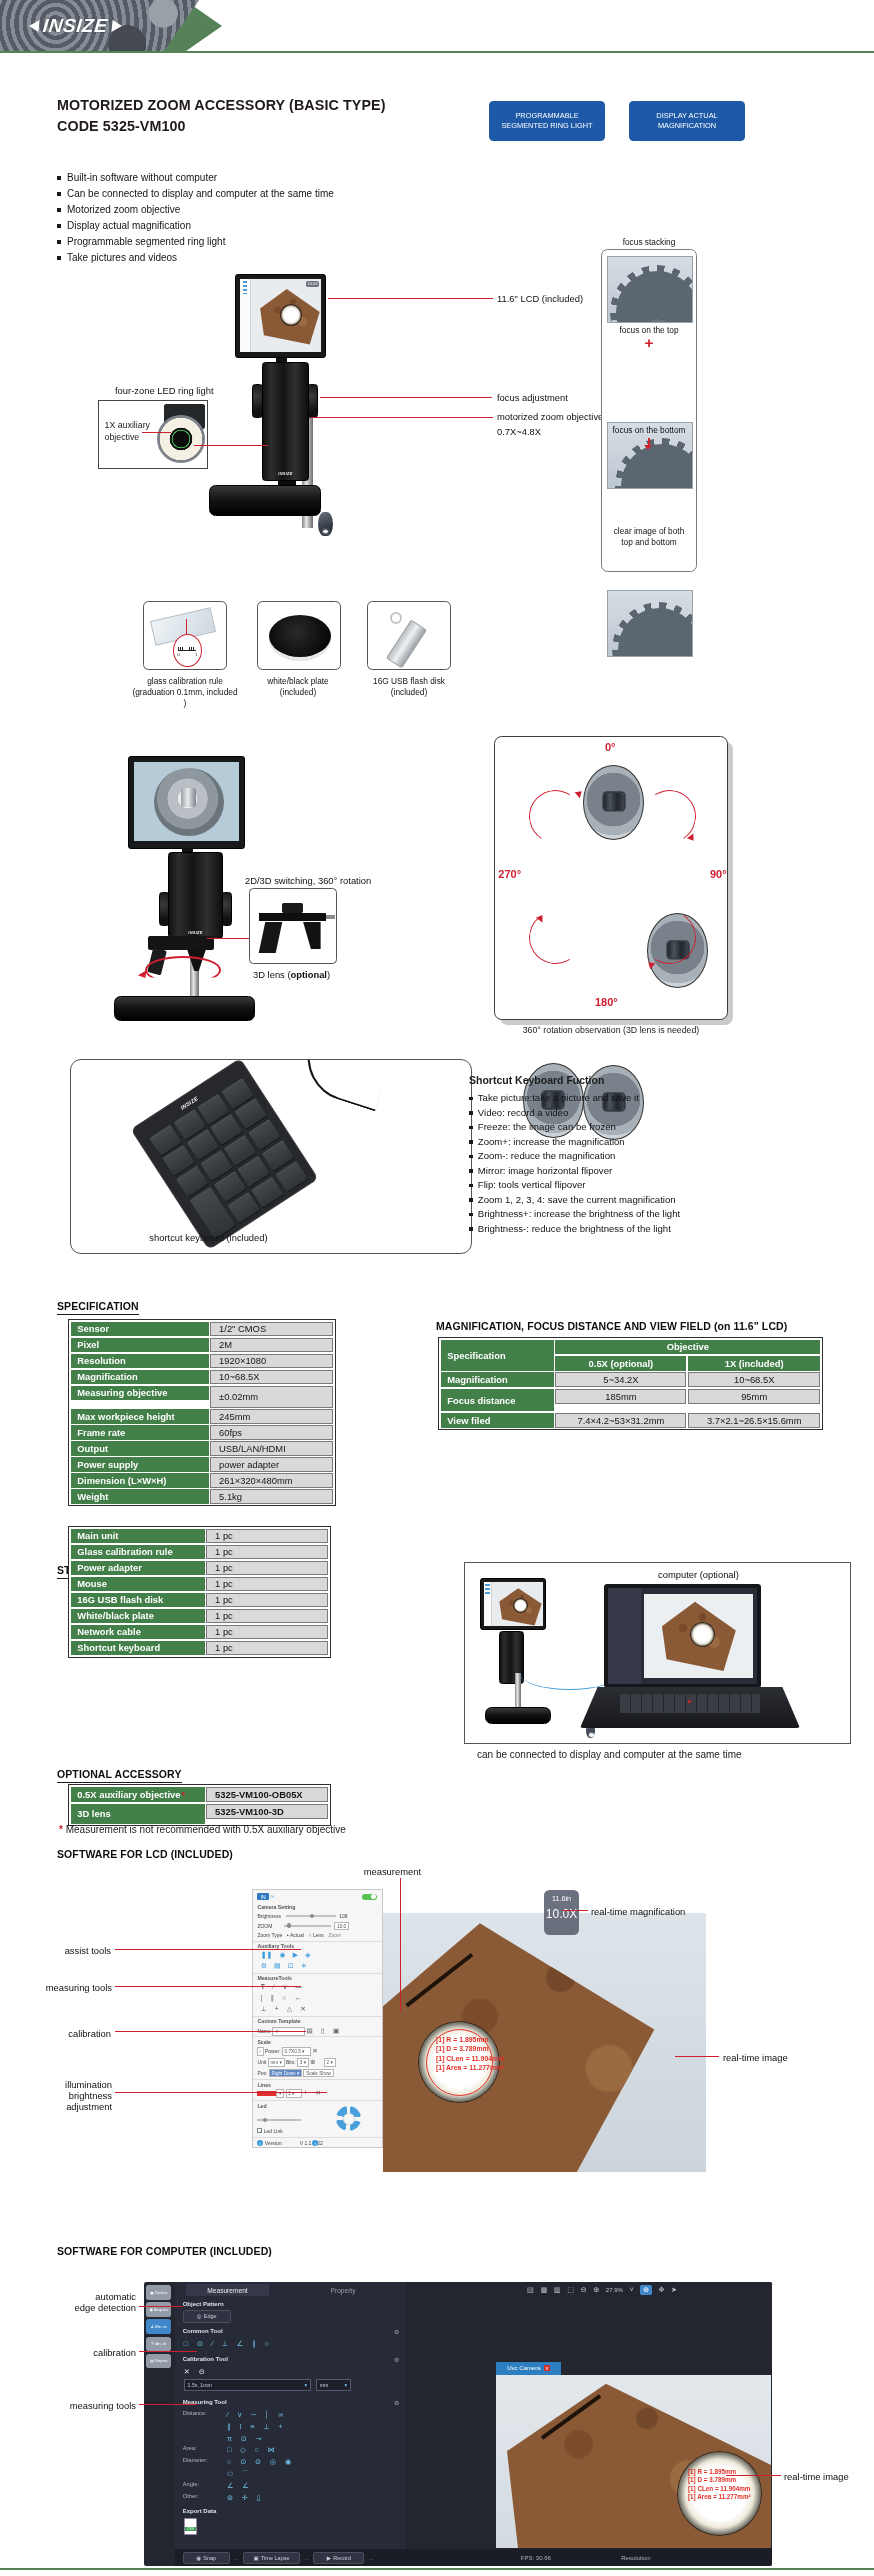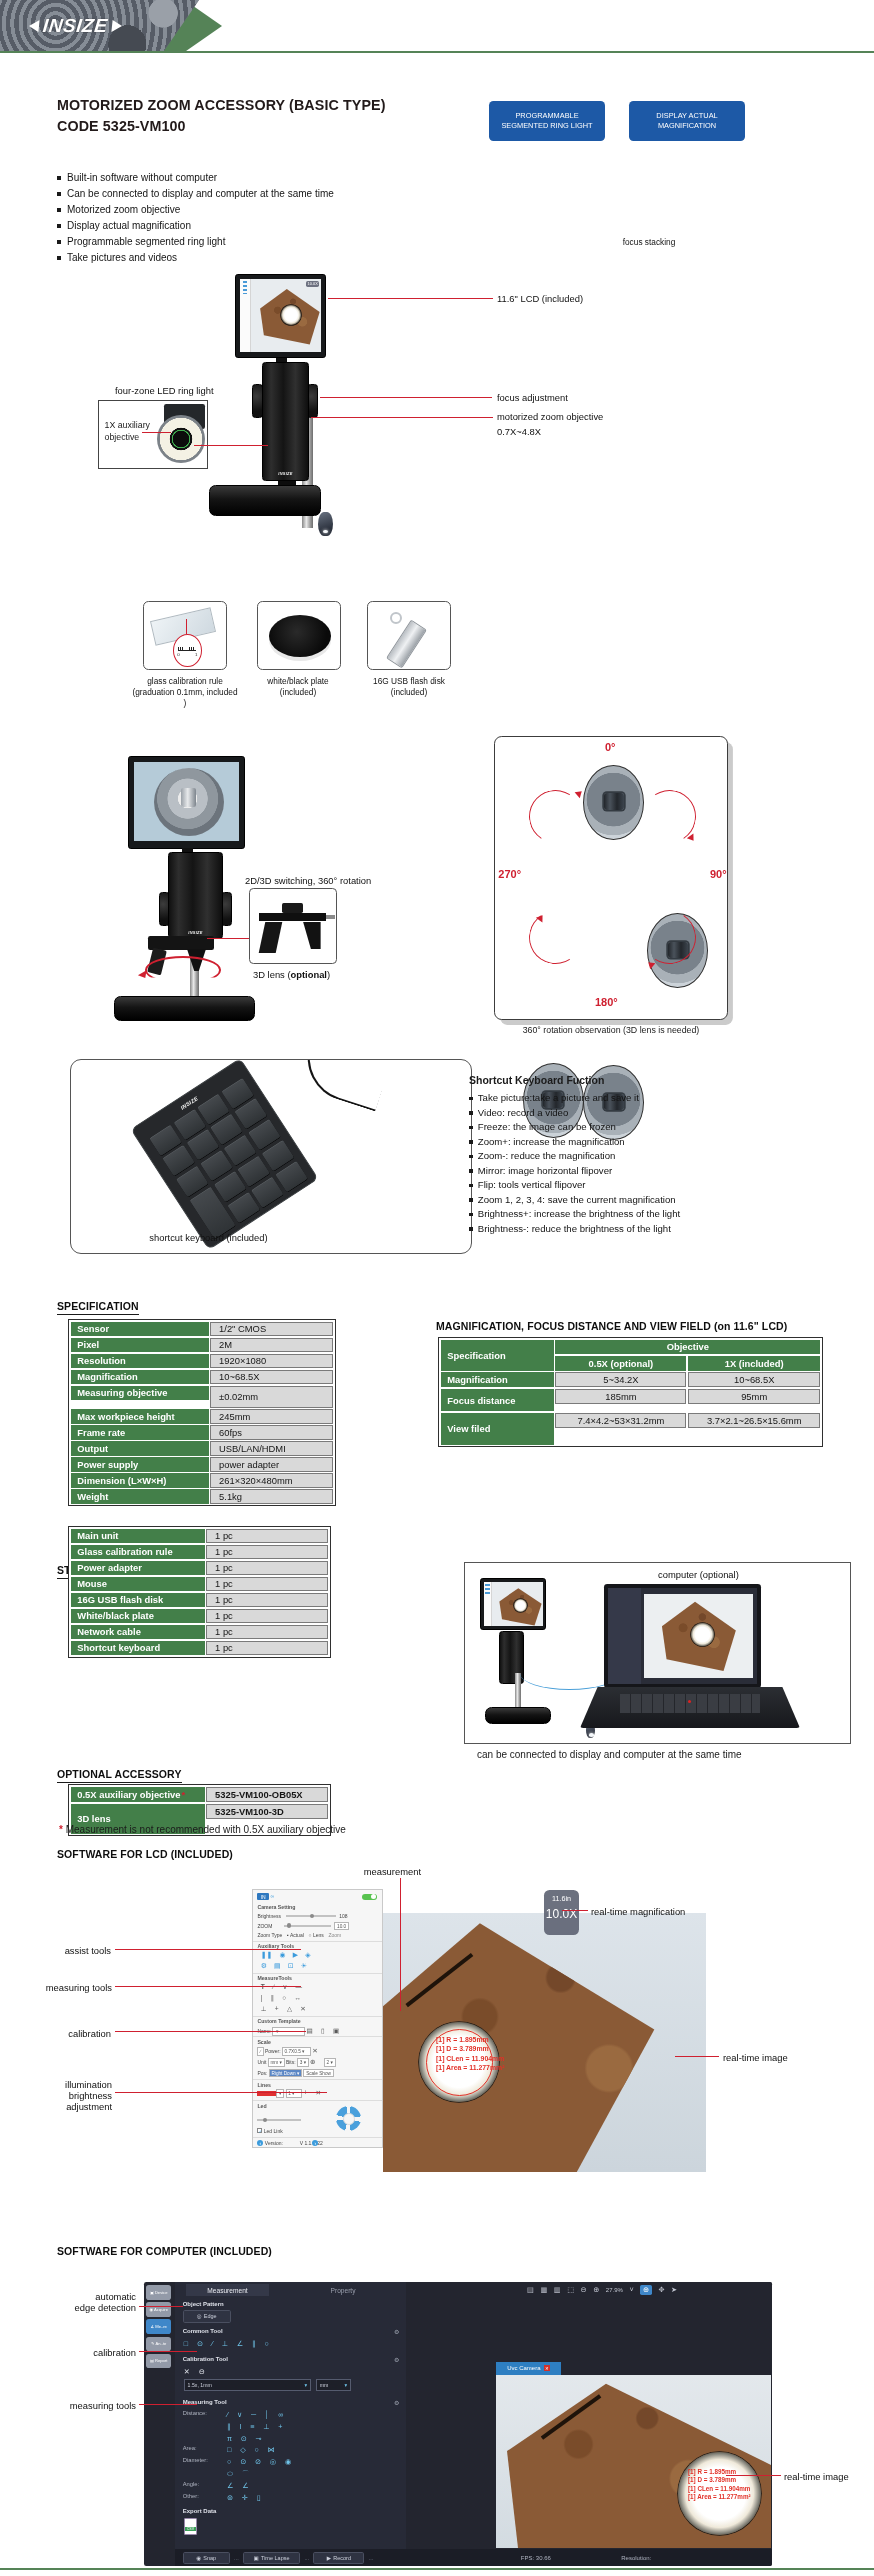--- a/index.html
+++ b/index.html
@@ -173,20 +173,41 @@
 
   <div class="abs rline" style="left:328px;top:298px;width:165px"></div>
   <div class="abs lbl" style="left:497px;top:293px">11.6" LCD (included)</div>
   <div class="abs rline" style="left:320px;top:397px;width:172px"></div>
   <div class="abs lbl" style="left:497px;top:392px">focus adjustment</div>
   <div class="abs rline" style="left:311px;top:417px;width:182px"></div>
   <div class="abs lbl" style="left:497px;top:411px">motorized zoom objective</div>
   <div class="abs lbl" style="left:497px;top:426px">0.7X~4.8X</div>
 
   <div class="abs cap" style="left:601px;top:237px;width:96px">focus stacking</div>
+  <div class="abs fs-panel" style="left:601px;top:249px;width:96px;height:323px">
+    <div class="gearpic abs" style="left:5px;top:5.5px;width:86px;height:67px">
+        <div class="gear" style="left:7.7px;top:14.3px;width:83px;height:83px"></div>
+      </div>
+    <div class="cap abs" style="left:0;top:75px;width:100%">focus on the top</div>
+    <div class="abs red" style="left:0;top:84px;width:100%;text-align:center;font-size:15.4px;font-weight:bold">+</div>
+    <div class="gearpic abs" style="left:5px;top:105px;width:86px;height:67px">
+        <div class="gear" style="left:13.2px;top:21px;width:83px;height:83px"></div>
+      </div>
+    <div class="cap abs" style="left:0;top:175px;width:100%">focus on the bottom</div>
+    <div class="abs" style="left:0;top:188px;width:100%">
+        <div class="dn-arrow"></div>
+      </div>
+    <div class="gearpic abs" style="left:5px;top:206px;width:86px;height:67px">
+        <div class="gear" style="left:10px;top:16.5px;width:83px;height:83px"></div>
+      </div>
+    <div class="cap abs" style="left:0;top:276px;width:100%">
+      <div>clear image of both</div>
+      <div>top and bottom</div>
+    </div>
+  </div>
 
   <div class="abs pbox" style="left:143px;top:601px;width:84px;height:69px">
     <div class="abs" style="left:7.7px;top:12px;width:62px;height:25px;transform:rotate(-13deg);background:linear-gradient(135deg,#eef3f6,#cfd9e0);border:0.6px solid #b0bac1"></div>
     <div class="abs" style="left:29px;top:32px;width:29px;height:33px;border:1.1px solid #cf2030;border-radius:50%;background:#fff">
       <div class="abs" style="left:4.4px;top:12px;width:17.6px;height:3.9px;background:repeating-linear-gradient(90deg,#222 0 0.6px,rgba(0,0,0,0) 0.6px 2.2px);border-bottom:0.6px solid #222"></div>
       <div class="abs" style="left:3.3px;top:17px;font-size:4.4px;color:#222">0</div>
       <div class="abs" style="left:21px;top:17px;font-size:4.4px;color:#222">1</div>
     </div>
     <div class="abs vline" style="left:42px;top:16.5px;height:15.4px;width:1.1px"></div>
   </div>
@@ -370,21 +391,21 @@
         <div class="gcell" style="width:113px;height:15px">Magnification</div>
         <div class="vcell c" style="width:131px;height:15px">5~34.2X</div>
         <div class="vcell c" style="flex:1;height:15px">10~68.5X</div>
       </div>
     <div class="grow">
         <div class="gcell" style="width:113px;height:22px">Focus distance</div>
         <div class="vcell c" style="width:131px;height:15px">185mm</div>
         <div class="vcell c" style="flex:1;height:15px">95mm</div>
       </div>
     <div class="grow">
-        <div class="gcell" style="width:113px;height:32px">View filed</div>
+        <div class="gcell" style="width:113px;height:15px">View filed</div>
         <div class="vcell c" style="width:131px;height:15px">7.4×4.2~53×31.2mm</div>
         <div class="vcell c" style="flex:1;height:15px">3.7×2.1~26.5×15.6mm</div>
       </div>
   </div>
 
   <div class="abs sec-title u" style="left:57px;top:1564px">STANDARD DELIVERY</div>
   <div class="abs gtable" style="left:68px;top:1526px;width:263px">
     <div class="grow">
         <div class="gcell" style="width:134px;height:14.3px">Main unit</div>
         <div class="vcell" style="flex:1;height:14.3px">1 pc</div>
@@ -458,21 +479,21 @@
   <div class="abs sec-title u" style="left:57px;top:1768px">OPTIONAL ACCESSORY</div>
   <div class="abs gtable" style="left:68px;top:1784px;width:263px">
     <div class="grow">
       <div class="gcell" style="width:134px;height:15.4px">
           <span>0.5X auxiliary objective</span>
           <span class="red" style="margin-left:1.1px">*</span>
         </div>
       <div class="vcell" style="flex:1;height:15.4px;font-weight:bold">5325-VM100-OB05X</div>
     </div>
     <div class="grow">
-      <div class="gcell" style="width:134px;height:30px">
+      <div class="gcell" style="width:134px;height:20px">
           <span>3D lens</span>
         </div>
       <div class="vcell" style="flex:1;height:15.4px;font-weight:bold">5325-VM100-3D</div>
     </div>
   </div>
   <div class="abs" style="left:59px;top:1824px;font-size:10px">
     <span class="red" style="font-weight:bold">*</span>
     <span>Measurement is not recommended with 0.5X auxiliary objective</span>
   </div>
 

